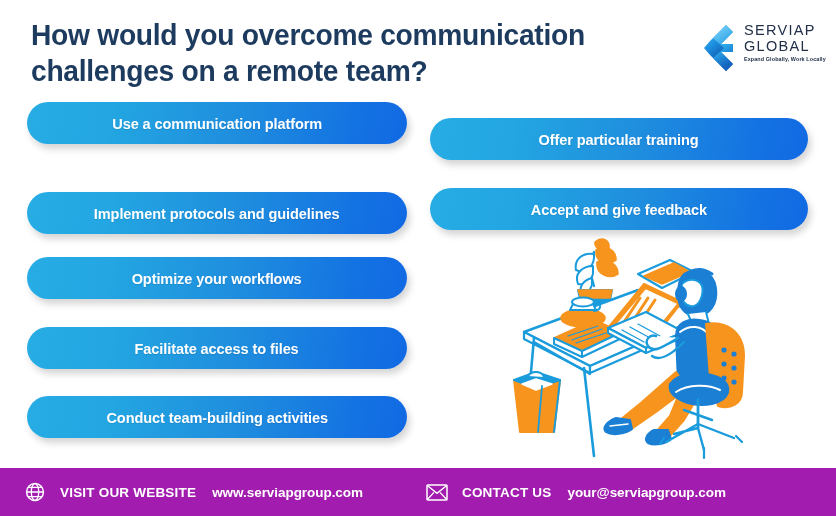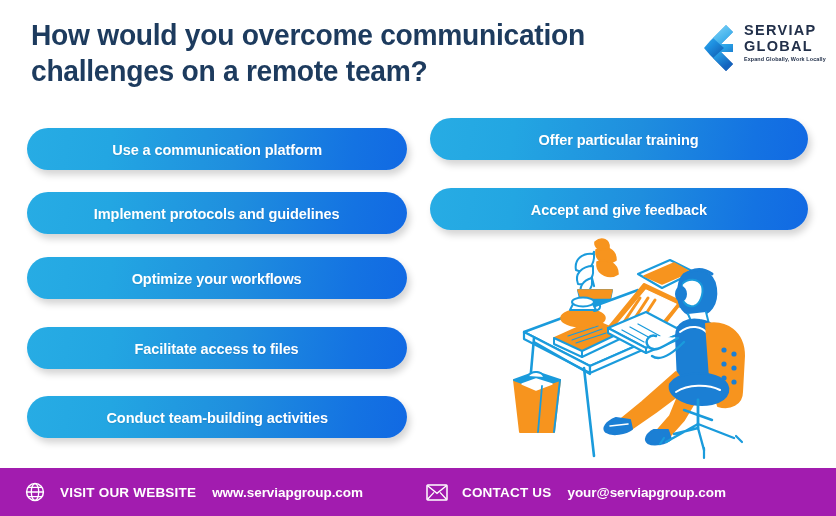--- a/index.html
+++ b/index.html
@@ -26,21 +26,21 @@
     transform-origin:left top;
     text-shadow:1px 1px 0 rgba(255,255,255,0.65);
   }
 
   
   .logo{position:absolute;left:700px;top:22px;width:116px;height:54px;}
   .logo-mark{position:absolute;left:0;top:2px;width:40px;height:48px;}
   .logo-txt{position:absolute;left:44px;top:0px;width:74px;}
   .logo-line{
     font-family:"Liberation Sans", sans-serif;
-    font-weight:bold;
+    font-weight:normal;
     font-size:14.5px;
     line-height:16px;
     letter-spacing:1.3px;
     color:#22304a;
   }
   .logo-tag{
     margin-top:2px;
     font-family:"Liberation Sans", sans-serif;
     font-weight:bold;
     font-size:5.4px;
@@ -128,21 +128,21 @@
       </div>
       <div class="logo-txt">
         <div class="logo-line">SERVIAP</div>
         <div class="logo-line">GLOBAL</div>
         <div class="logo-tag">Expand Globally, Work Locally</div>
       </div>
     </div>
   </div>
 
   <div class="col-left">
-    <div class="pill" style="top:128px;">
+    <div class="pill" style="top:102px;">
       <span class="pill-label">Use a communication platform</span>
     </div>
     <div class="pill" style="top:192px;">
       <span class="pill-label">Implement protocols and guidelines</span>
     </div>
     <div class="pill" style="top:257px;">
       <span class="pill-label">Optimize your workflows</span>
     </div>
     <div class="pill" style="top:327px;">
       <span class="pill-label">Facilitate access to files</span>

